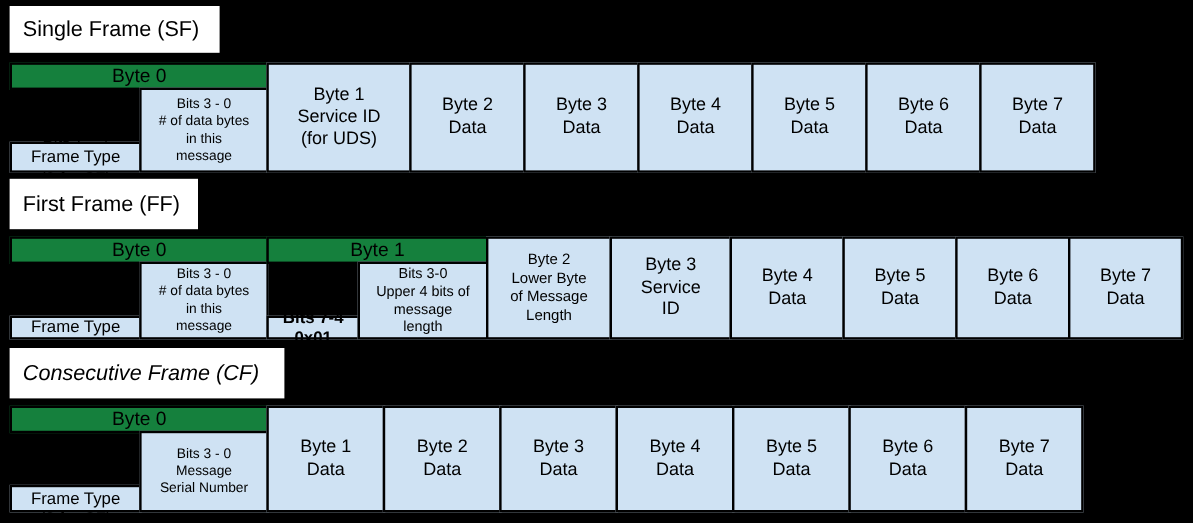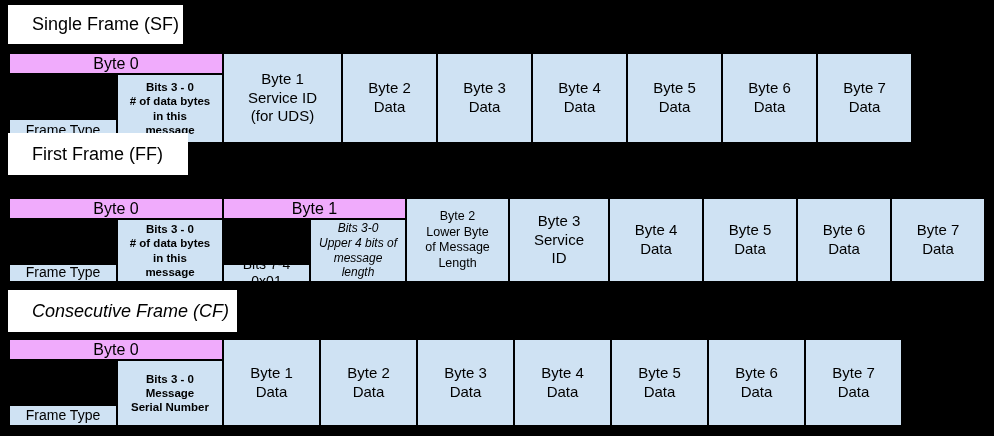--- a/index.html
+++ b/index.html
@@ -11,21 +11,21 @@
     overflow: hidden;
     font-family: "Liberation Sans", sans-serif;
     color: #000000;
   }
   .title-box {
     position: absolute;
     background: #ffffff;
     display: flex;
     align-items: center;
     box-sizing: border-box;
-    padding-left: 24px;
+    padding-left: 11px;
     font-size: 18px;
     white-space: nowrap;
   }
   .ftable {
     position: absolute;
     display: flex;
     align-items: stretch;
   }
   .ftable > * + * { margin-left: -2px; }
   .cell {
@@ -41,37 +41,37 @@
   }
   .cell-main  { font-size: 15px; }
   .cell-mid   { font-size: 12.5px; }
   .bgroup {
     box-sizing: border-box;
     display: flex;
     flex-direction: column;
   }
   .bheader {
     box-sizing: border-box;
-    background: #f0abfc;
+    background: #15803d;
     border: 2px solid #000000;
     height: 23px;
     display: flex;
     align-items: center;
     justify-content: center;
     font-size: 16px;
   }
   .bsubs {
     flex: 1;
     display: flex;
     margin-top: -2px;
     min-height: 0;
   }
   .bsubs > * + * { margin-left: -2px; }
   .sub-high { font-size: 14px; margin-top: 45px; }
-  .sub-low  { font-size: 11.5px; font-weight: bold; }
+  .sub-low  { font-size: 11.5px; }
   .sub-mid  { font-size: 12px; }
 </style>
 </head>
 <body>
 
 <div class="canvas">
 
   <div class="title-box" style="left:8px; top:5px; width:175px; height:39px;">Single Frame (SF)</div>
 
   <div class="ftable" style="left:8px; top:52px; height:92px;">
@@ -97,41 +97,41 @@
     <div class="cell cell-main" style="width:97px;">Byte 4
 Data</div>
     <div class="cell cell-main" style="width:97px;">Byte 5
 Data</div>
     <div class="cell cell-main" style="width:97px;">Byte 6
 Data</div>
     <div class="cell cell-main" style="width:97px;">Byte 7
 Data</div>
   </div>
 
-  <div class="title-box" style="left:8px; top:133px; width:180px; height:42px;">First Frame (FF)</div>
+  <div class="title-box" style="left:8px; top:149px; width:157px; height:42px;">First Frame (FF)</div>
 
   <div class="ftable" style="left:8px; top:197px; height:86px;">
     <div class="bgroup" style="width:216px;">
       <div class="bheader">Byte 0</div>
       <div class="bsubs">
         <div class="cell sub-high" style="width:110px;">Bits 7 - 4
 Frame Type
 (1 for FF)</div>
         <div class="cell sub-low" style="flex:1;">Bits 3 - 0
 # of data bytes
 in this
 message</div>
       </div>
     </div>
     <div class="bgroup" style="width:185px;">
       <div class="bheader">Byte 1</div>
       <div class="bsubs">
-        <div class="cell sub-high" style="width:89px;">Bits 7-4
+        <div class="cell sub-high" style="width:78px;font-weight:bold;">Bits 7-4
 0x01</div>
-        <div class="cell sub-mid" style="flex:1;font-style:italic;">Bits 3-0
+        <div class="cell sub-mid" style="flex:1;">Bits 3-0
 Upper 4 bits of
 message
 length</div>
       </div>
     </div>
     <div class="cell cell-mid" style="width:105px;">Byte 2
 Lower Byte
 of Message
 Length</div>
     <div class="cell cell-main" style="width:102px;">Byte 3

